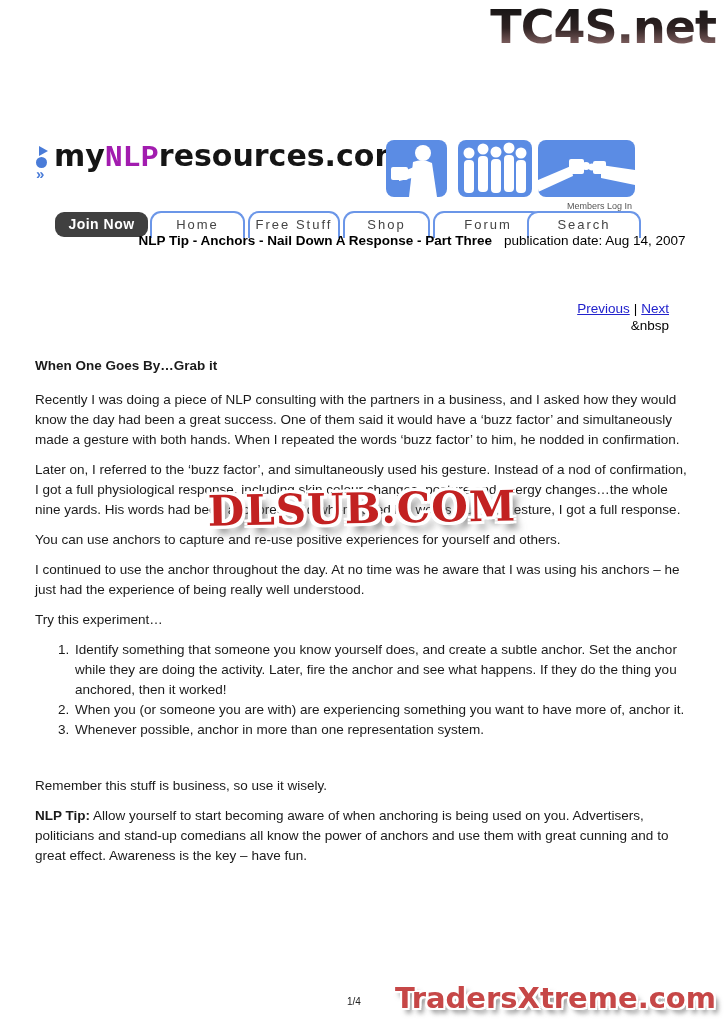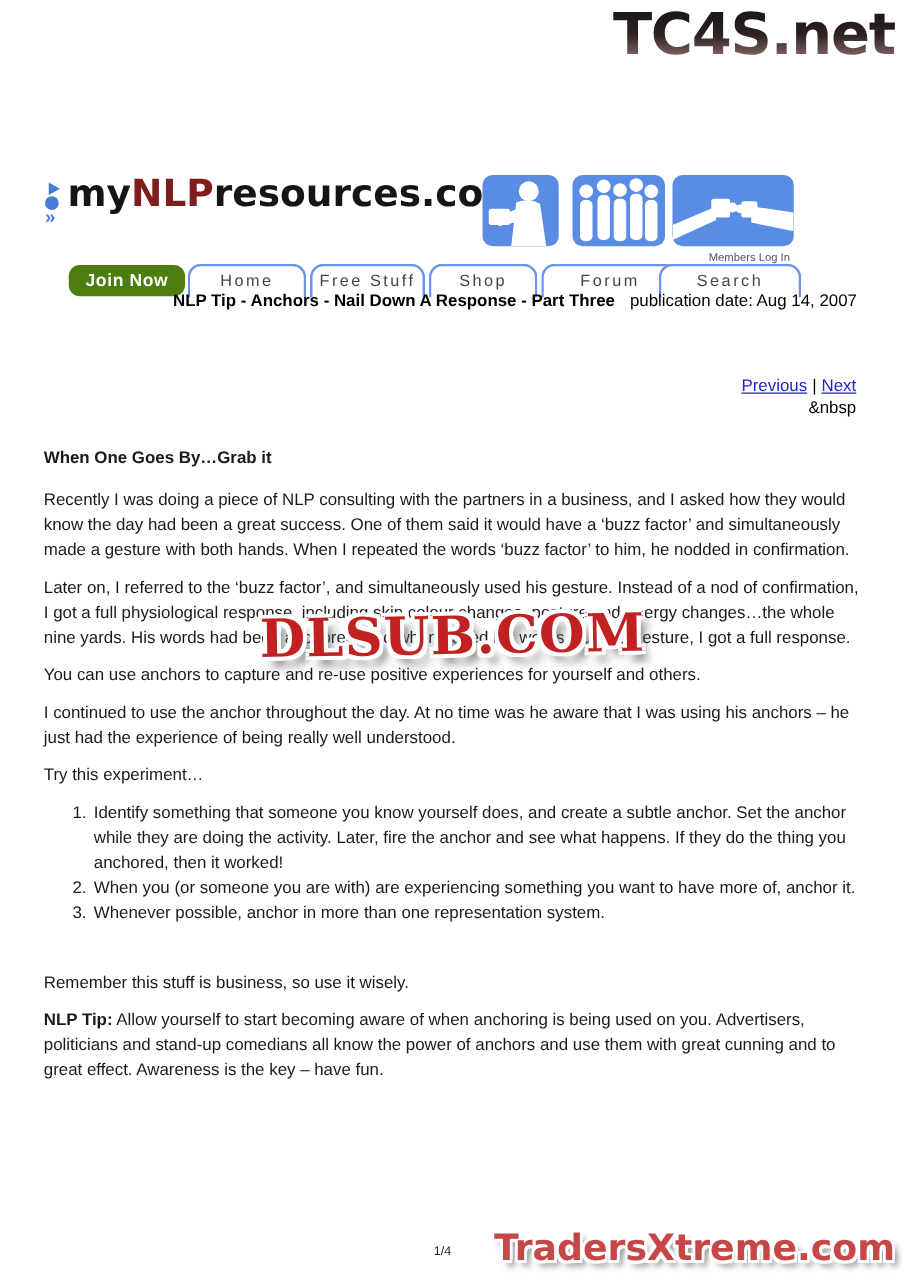--- a/index.html
+++ b/index.html
@@ -16,52 +16,52 @@
 
   
   .logo{position:absolute;top:140px;left:36px;display:flex;align-items:flex-start;cursor:pointer;}
   .logo-icon{display:flex;flex-direction:column;align-items:flex-start;margin:6px 6px 0 0;}
   .logo-icon .tri{width:0;height:0;border-left:9px solid #4a7cd8;border-top:5px solid transparent;
                   border-bottom:5px solid transparent;margin-left:3px;}
   .logo-icon .dot{width:11px;height:11px;border-radius:50%;background:#4a7cd8;margin-top:1px;}
   .logo-icon .chev{color:#4a7cd8;font-weight:bold;font-size:15px;line-height:11px;letter-spacing:-2px;}
   .logo-text{font-size:30px;font-weight:bold;color:#151515;line-height:32px;
              font-family:"DejaVu Sans",sans-serif;letter-spacing:0;}
-  .logo-text .nlp{color:#7f1d1d;}
+  .logo-text .nlp{color:#a21caf;font-family:Liberation Mono, monospace;}
   .tagline{font-size:14px;color:#262626;margin-top:3px;letter-spacing:.4px;}
   .tagline .sep{color:#4a7cd8;font-weight:bold;margin:0 4px;}
 
   
   .tile{position:absolute;top:140px;height:57px;background:#5b8ce4;border-radius:8px;overflow:hidden;}
   .tile svg{display:block;}
   .tile1{left:386px;width:61px;}
   .tile2{left:458px;width:74px;}
   .tile3{left:538px;width:97px;}
   .members{position:absolute;top:201px;right:92px;font-size:9px;color:#555;cursor:pointer;}
 
   
-  .join{position:absolute;left:55px;top:212px;width:93px;height:25px;background:#4d7c0f;color:#fff;
+  .join{position:absolute;left:55px;top:212px;width:93px;height:25px;background:#404040;color:#fff;
         border-radius:9px;font-weight:bold;font-size:14px;text-align:center;line-height:25px;
         letter-spacing:.5px;cursor:pointer;}
   .tab{position:absolute;top:211px;height:27px;background:#fff;border:2px solid #6b96e8;border-bottom:none;
        border-radius:11px 11px 0 0;font-size:13px;color:#444;text-align:center;line-height:24px;
        letter-spacing:2px;box-sizing:border-box;cursor:pointer;}
   .tab-home{left:150px;width:95px;}
   .tab-free{left:248px;width:92px;}
   .tab-shop{left:343px;width:87px;}
   .tab-forum{left:433px;width:110px;}
   .tab-search{left:527px;width:114px;}
 
   
   .title-line{position:absolute;top:233px;left:100px;right:0;text-align:center;font-size:13.5px;color:#000;}
   .title-line .t{font-weight:bold;}
   .title-line .d{margin-left:12px;}
 
   
-  .pager{position:absolute;top:301px;right:39px;text-align:right;font-size:13.5px;color:#000;}
+  .pager{position:absolute;top:301px;right:55px;text-align:right;font-size:13.5px;color:#000;}
   .pager a{color:#2222cc;text-decoration:underline;cursor:pointer;}
   .pager .sep{margin:0 4px;}
   .nbsp-line{margin-top:2px;}
 
   
   .content{position:absolute;top:350px;left:35px;width:655px;font-size:13.5px;line-height:20px;color:#1a1a1a;}
   .content .heading{font-weight:bold;margin:6px 0 14px;}
   .content p{margin:0 0 10px;}
   .content ol{margin:5px 0 36px;padding-left:38px;}
   .content li{padding-left:2px;}

